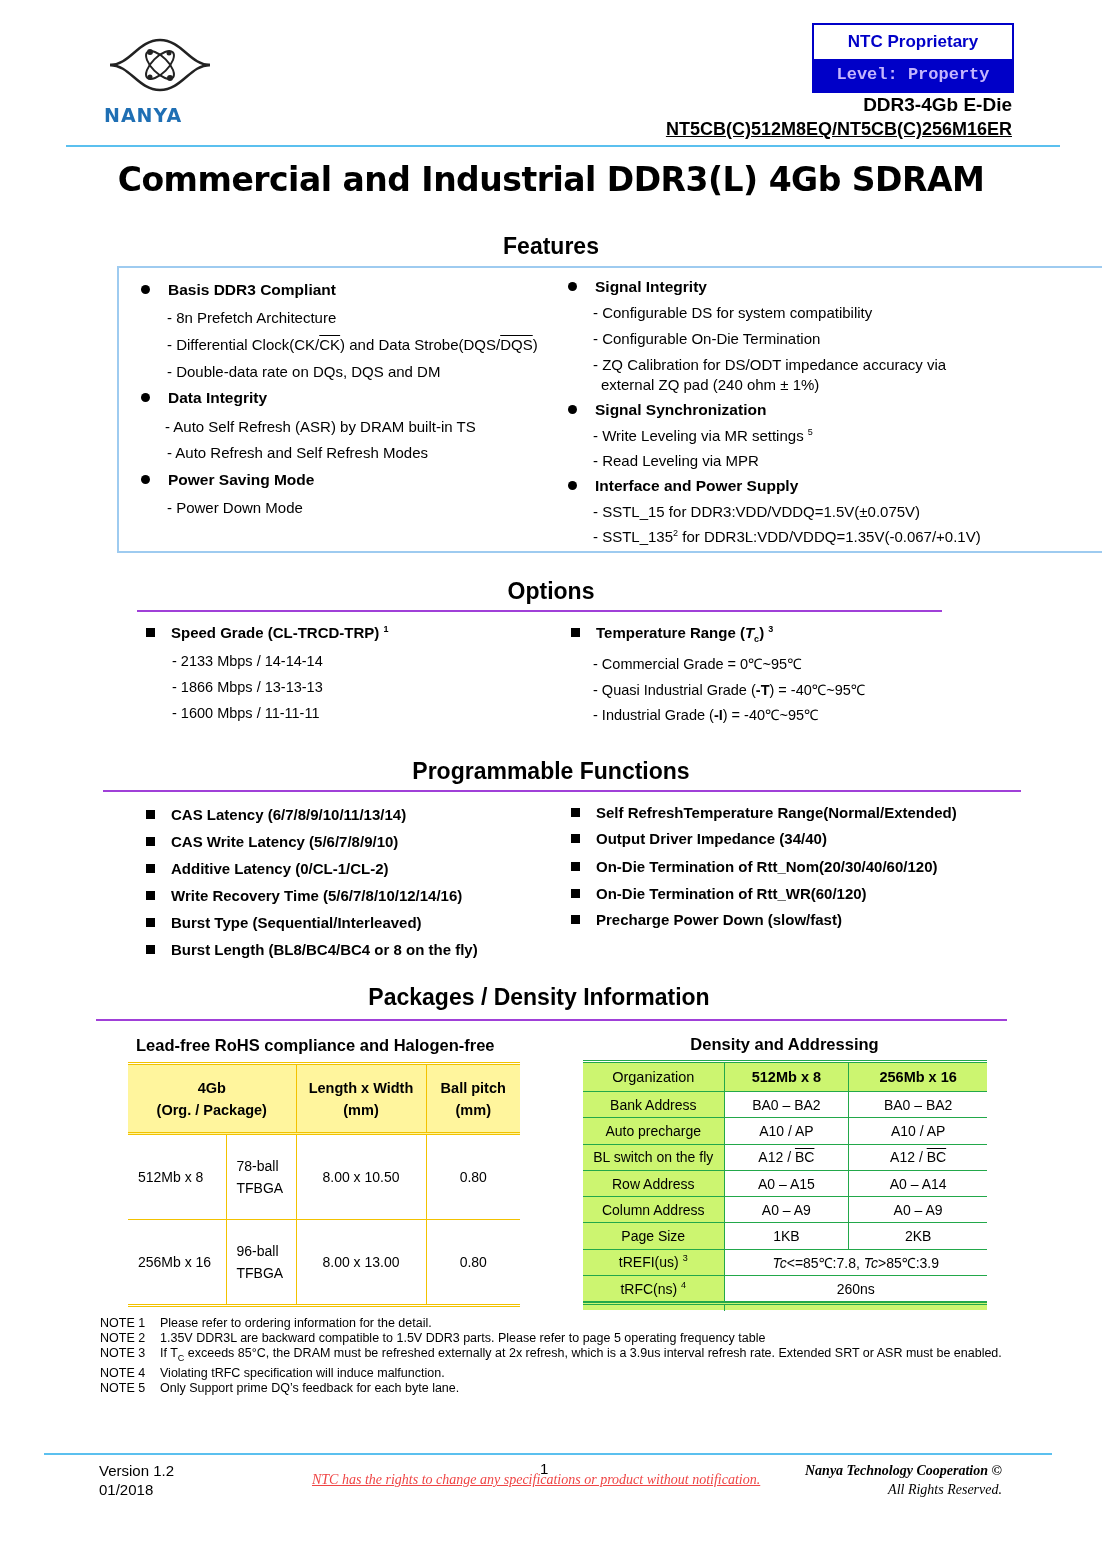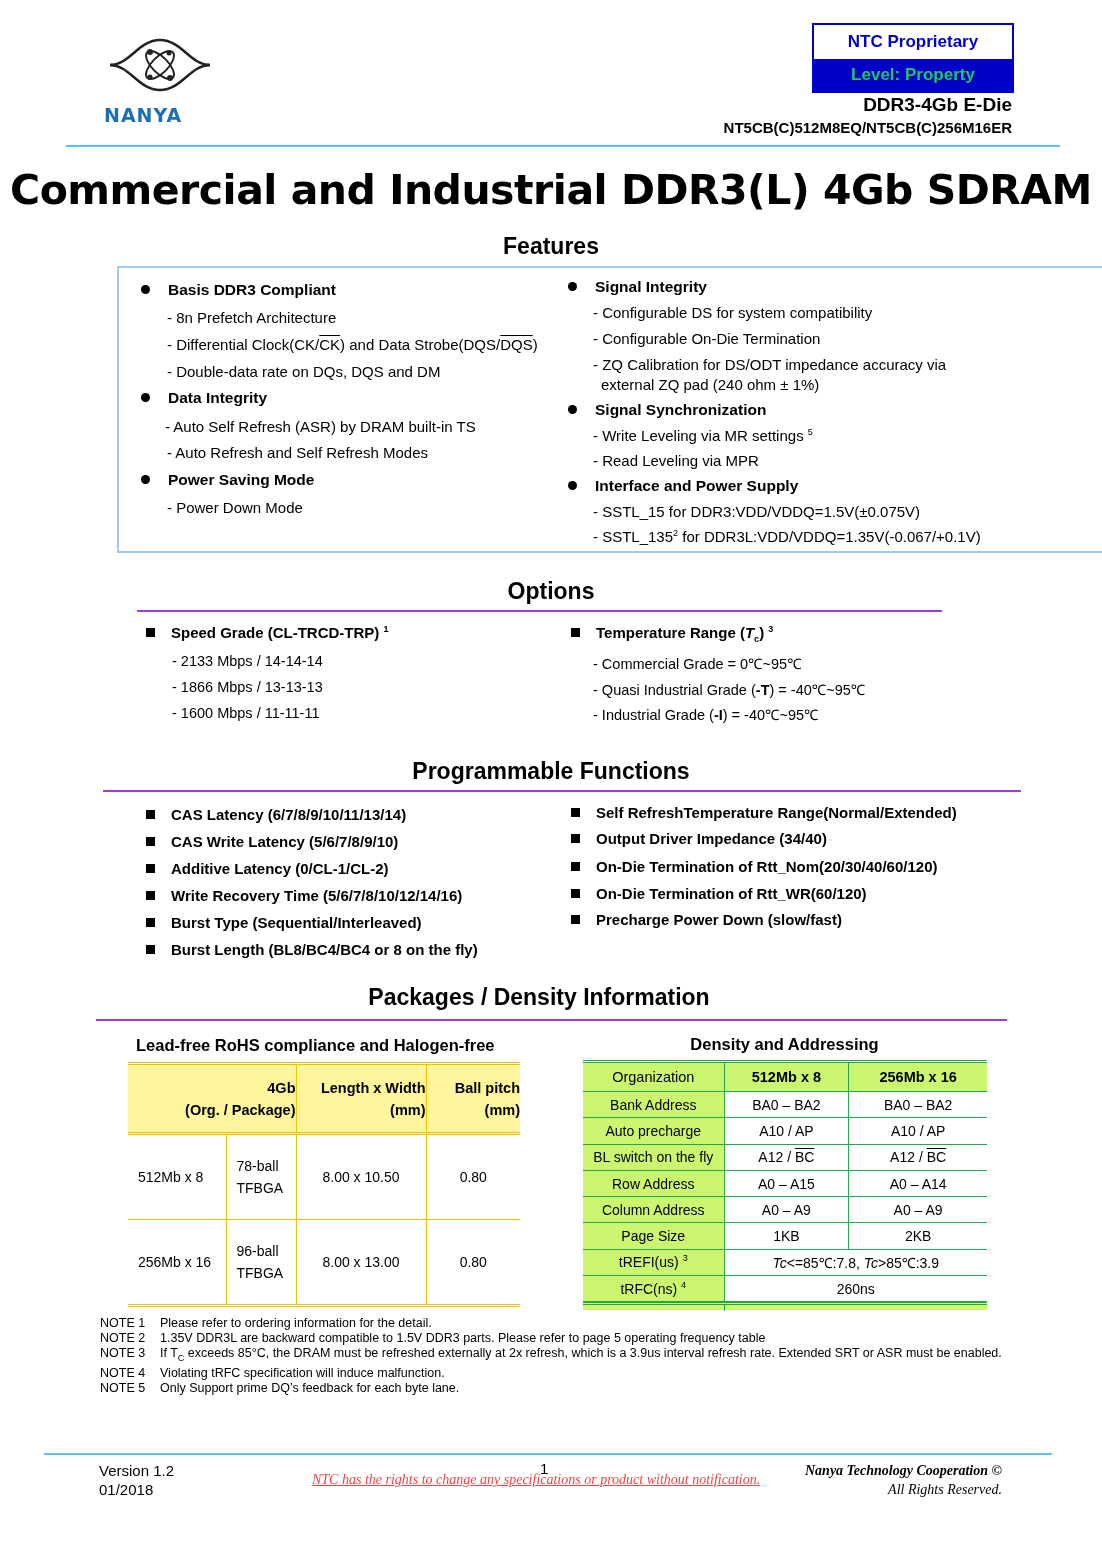--- a/index.html
+++ b/index.html
@@ -8,27 +8,27 @@
 
   .abs { position: absolute; }
 
   
   .logo { left: 100px; top: 30px; width: 120px; height: 100px; }
   .logo svg { display: block; }
   .logo-text { position: absolute; left: 4px; top: 74px; font-family: "DejaVu Sans", sans-serif; font-size: 19px; letter-spacing: 1px; color: #1f6fb4; font-weight: bold; }
 
   .prop-box { left: 812px; top: 23px; width: 202px; height: 70px; border: 2px solid #0000c8; }
   .prop-top { height: 34px; background: #fff; color: #0000c8; font-weight: bold; font-size: 17px; text-align: center; line-height: 34px; }
-  .prop-bottom { height: 32px; background: #0000c8; color: #22c55e; font-weight: bold; font-size: 17px; text-align: center; line-height: 32px; }
+  .prop-bottom { height: 32px; background: #0000c8; color: #c4b5fd; font-weight: bold; font-size: 17px; text-align: center; line-height: 32px; font-family: Liberation Mono, monospace; }
 
   .part-line1 { right: 90px; top: 94px; font-weight: bold; font-size: 19px; text-align: right; }
-  .part-line2 { right: 90px; top: 119px; font-weight: bold; font-size: 15px; text-align: right; }
+  .part-line2 { right: 90px; top: 119px; font-weight: bold; font-size: 18px; text-align: right; text-decoration: underline; }
   .header-rule { left: 66px; top: 145px; width: 994px; height: 2px; background: #5bc0ef; }
 
-  .main-title { left: 0; width: 1102px; top: 166px; text-align: center; font-size: 41px; font-weight: bold; font-family: "DejaVu Sans", sans-serif; letter-spacing: -0.5px; }
+  .main-title { left: 0; width: 1102px; top: 160px; text-align: center; font-size: 33px; font-weight: bold; font-family: "DejaVu Sans", sans-serif; letter-spacing: -0.5px; }
 
   .sec-title { left: 0; width: 1102px; text-align: center; font-size: 23px; font-weight: bold; }
 
   
   .features-box { left: 117px; top: 266px; width: 1028px; height: 287px; border: 2px solid #9ecbf0; }
   .feat-item { position: absolute; white-space: nowrap; font-size: 15px; }
   .feat-head { font-weight: bold; font-size: 15.5px; }
   .bullet-dot { display: inline-block; width: 9px; height: 9px; border-radius: 50%; background: #000; margin-right: 18px; vertical-align: 1px; }
   .ov { text-decoration: overline; }
   sup { font-size: 9px; vertical-align: 6px; line-height: 0; }
@@ -37,21 +37,21 @@
   .purple-rule { height: 2px; background: #a040d8; }
 
   .opt-item { position: absolute; white-space: nowrap; font-size: 14.5px; }
   .opt-head { font-weight: bold; font-size: 15px; }
   .sq { display: inline-block; width: 9px; height: 9px; background: #000; margin-right: 16px; vertical-align: 1px; }
 
   
   .pkg-caption { left: 136px; top: 1036px; font-weight: bold; font-size: 16.5px; }
   table { border-collapse: collapse; }
   .pkg-table { position: absolute; left: 128px; top: 1062px; width: 392px; border-top: 3px double #f2c200; border-bottom: 3px double #f2c200; }
-  .pkg-table td, .pkg-table th { border: 1px solid #f2c200; font-size: 14px; text-align: right; }
+  .pkg-table td, .pkg-table th { border: 1px solid #f2c200; font-size: 14px; }
   .pkg-table tr td:first-child, .pkg-table tr th:first-child { border-left: none; }
   .pkg-table tr td:last-child, .pkg-table tr th:last-child { border-right: none; }
   .pkg-table th { background: #fff59d; font-weight: bold; height: 70px; line-height: 22px; font-size: 14.5px; border-bottom: 3px double #f2c200; }
   .pkg-table td { height: 86px; text-align: center; line-height: 22px; }
   .pkg-table td.left { text-align: left; padding-left: 10px; }
 
   .den-caption { left: 582px; width: 405px; top: 1035px; text-align: center; font-weight: bold; font-size: 16.5px; }
   .den-table { position: absolute; left: 583px; top: 1060px; width: 404px; border-top: 3px double #22a84a; }
   .den-table td { border: 1px solid #22a84a; font-size: 14px; text-align: center; height: 26.3px; }
   .den-table tr td:first-child { border-left: none; background: #ccf570; width: 141px; margin-left: 20px; }

